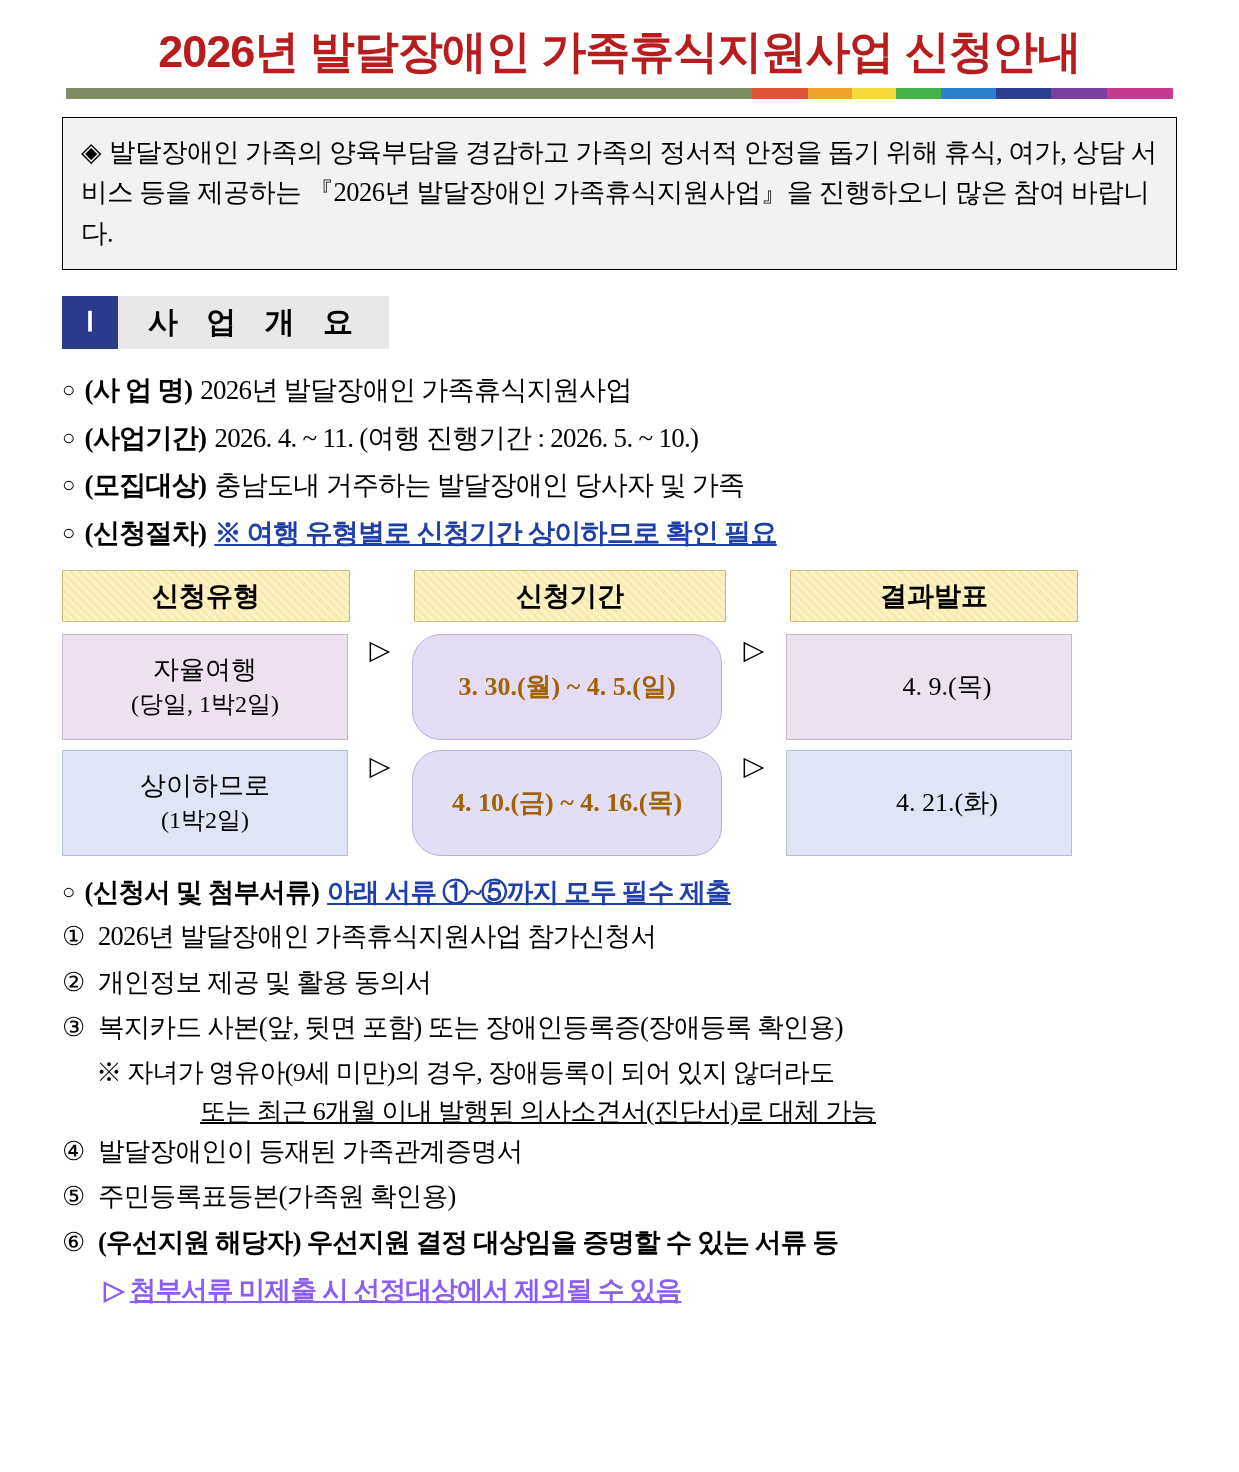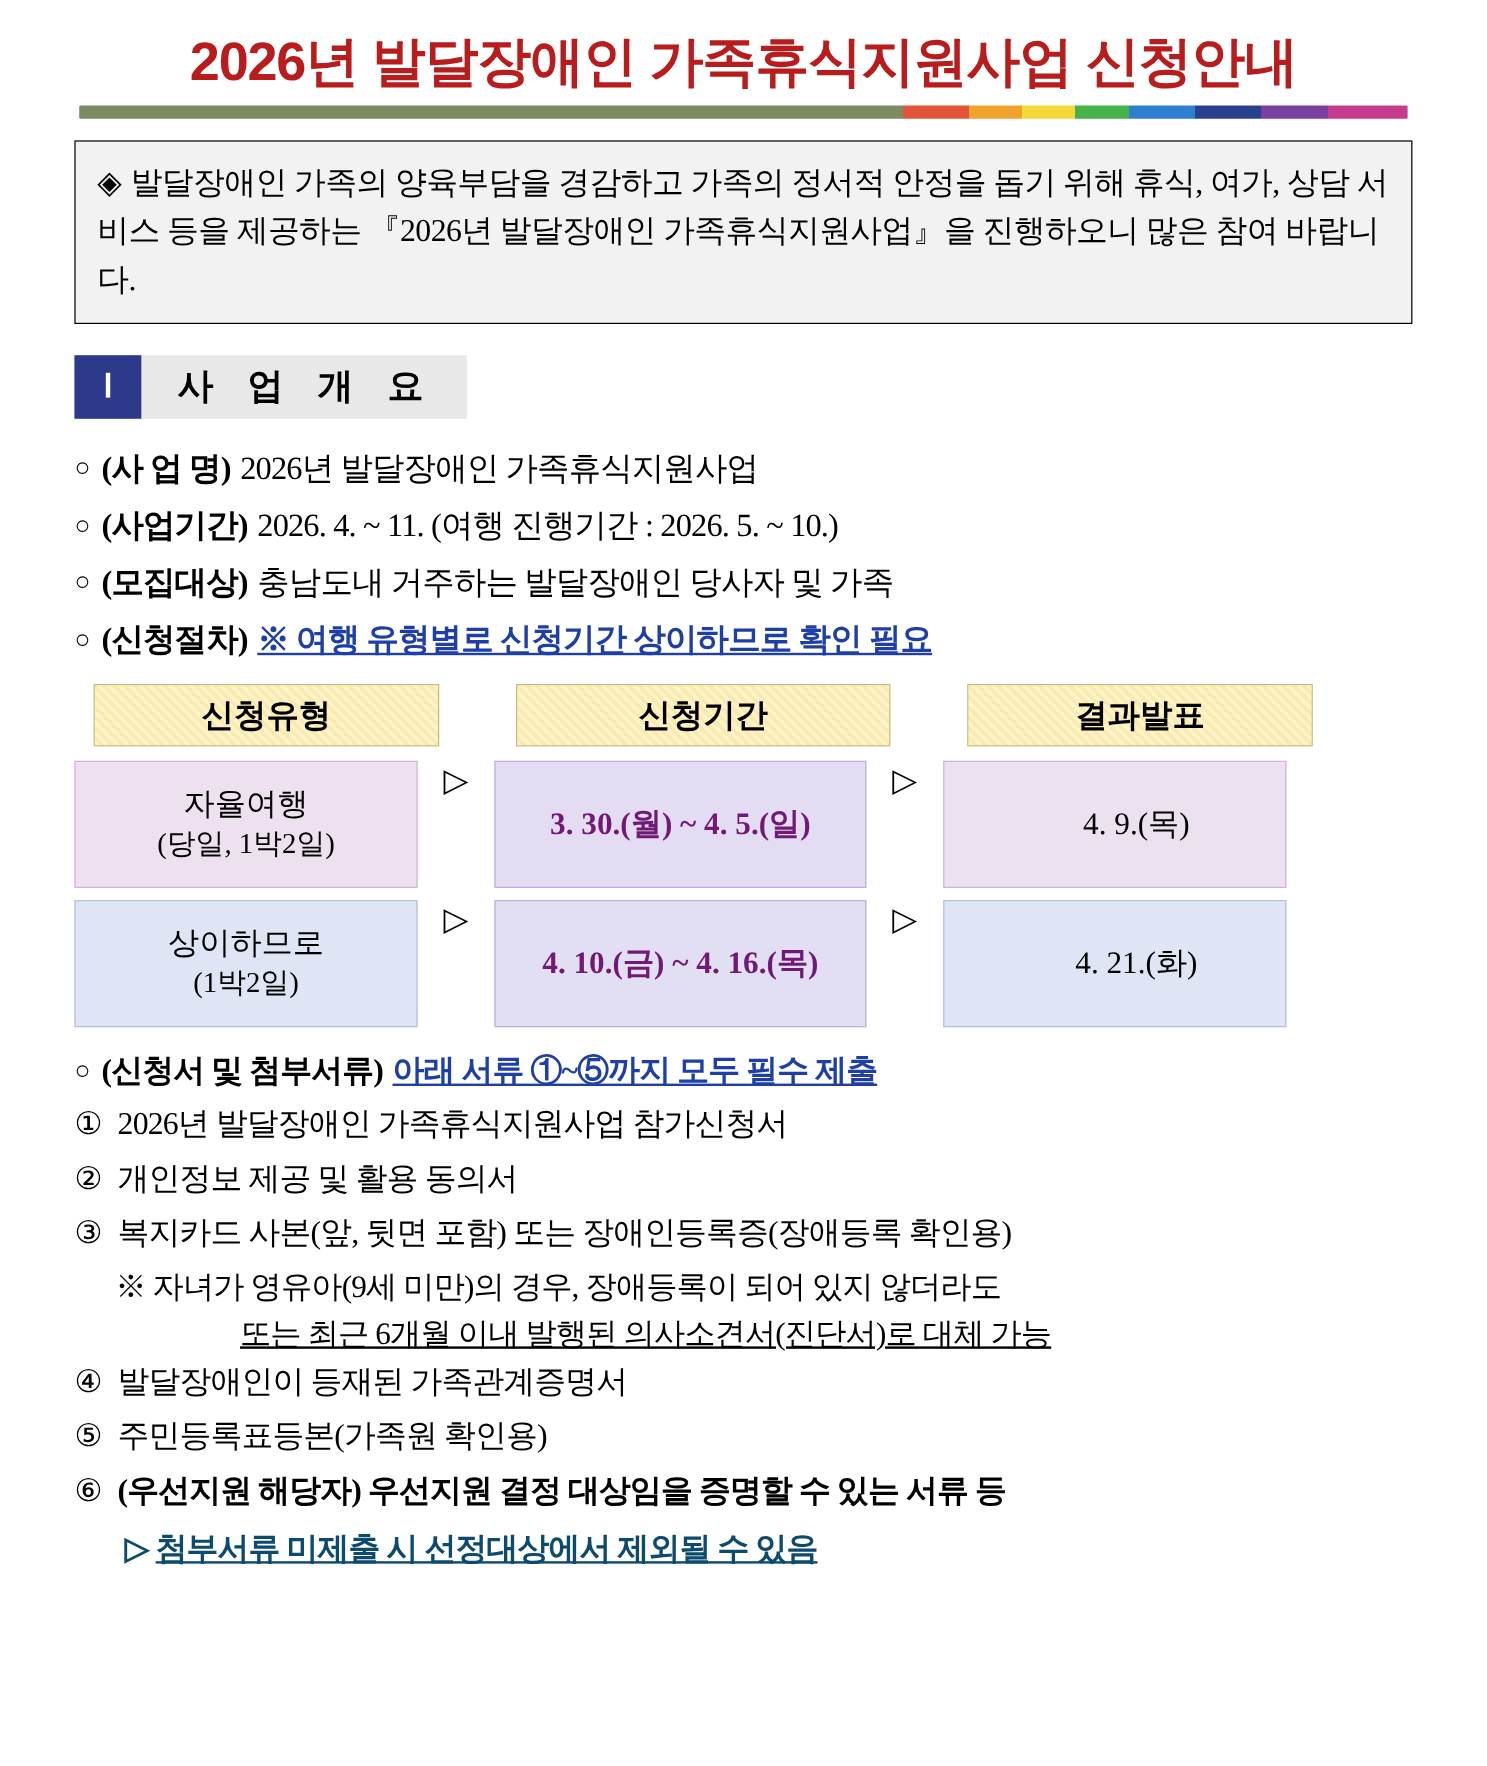--- a/index.html
+++ b/index.html
@@ -135,21 +135,21 @@
     margin-bottom: 12px;
   }
   .flow-head .cell {
     background: repeating-linear-gradient(45deg,#fdf3c5,#fdf3c5 3px,#f7eab3 3px,#f7eab3 6px);
     border: 1px solid #c9bb72;
     text-align: center;
     font-weight: bold;
     font-size: 27px;
     padding: 7px 0;
   }
-  .flow-head .c1 { width: 286px; margin-left: 16px; }
+  .flow-head .c1 { width: 286px; }
   .flow-head .c2 { width: 310px; }
   .flow-head .c3 { width: 286px; }
   .flow-head .gap { width: 64px; }
 
   .flow-row {
     display: flex;
     align-items: flex-start;
     margin-bottom: 10px;
   }
   .flow-row .cell {
@@ -157,21 +157,21 @@
     flex-direction: column;
     align-items: center;
     justify-content: center;
     text-align: center;
     font-size: 26px;
     line-height: 1.4;
     box-sizing: border-box;
     min-height: 106px;
   }
   .flow-row .type { width: 286px; }
-  .flow-row .period { width: 310px; font-weight: bold; color: #701a75; font-size: 26px; }
+  .flow-row .period { width: 310px; font-weight: bold; color: #a16207; font-size: 26px; border-radius: 29px; }
   .flow-row .result { width: 286px; padding-left: 36px; }
   .flow-row .arrow {
     width: 64px;
     display: flex;
     align-items: center;
     justify-content: center;
     font-size: 27px;
     color: #000;
   }
   .row1 .type   { background: #ede1ef; border: 1px solid #cbb6cf; }
@@ -204,21 +204,21 @@
     margin-left: 34px;
     font-size: 26px;
     line-height: 1.5;
   }
   .note-line-2 { margin-left: 74px; }
   .note-line-3 { margin-left: 104px; text-decoration: underline; }
   .bold { font-weight: bold; }
   .final-line {
     margin: 8px 0 0 42px;
     font-size: 26.5px;
-    color: #0c4a6e;
+    color: #8b5cf6;
     font-weight: bold;
     text-decoration: underline;
     letter-spacing: -0.7px;
   }
   .tri { margin-right: 6px; text-decoration: none; display: inline-block; }
 </style>
 </head>
 <body>
 
 <div class="page">

